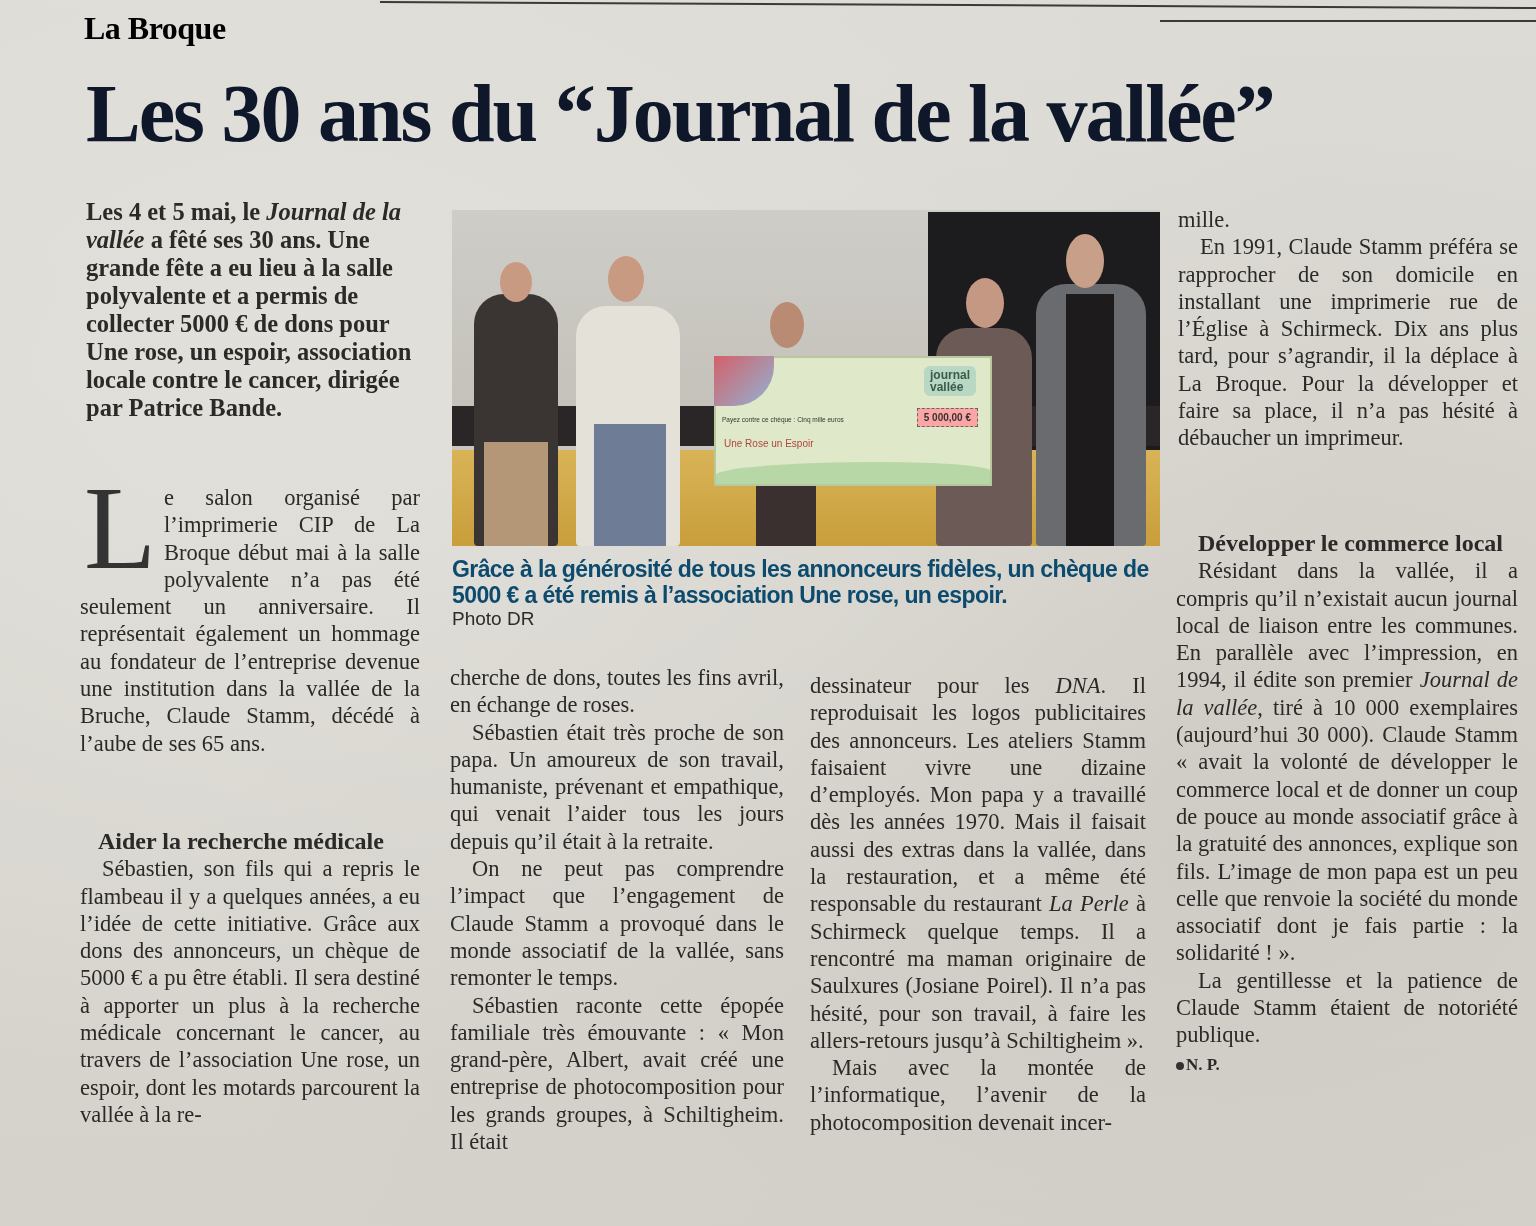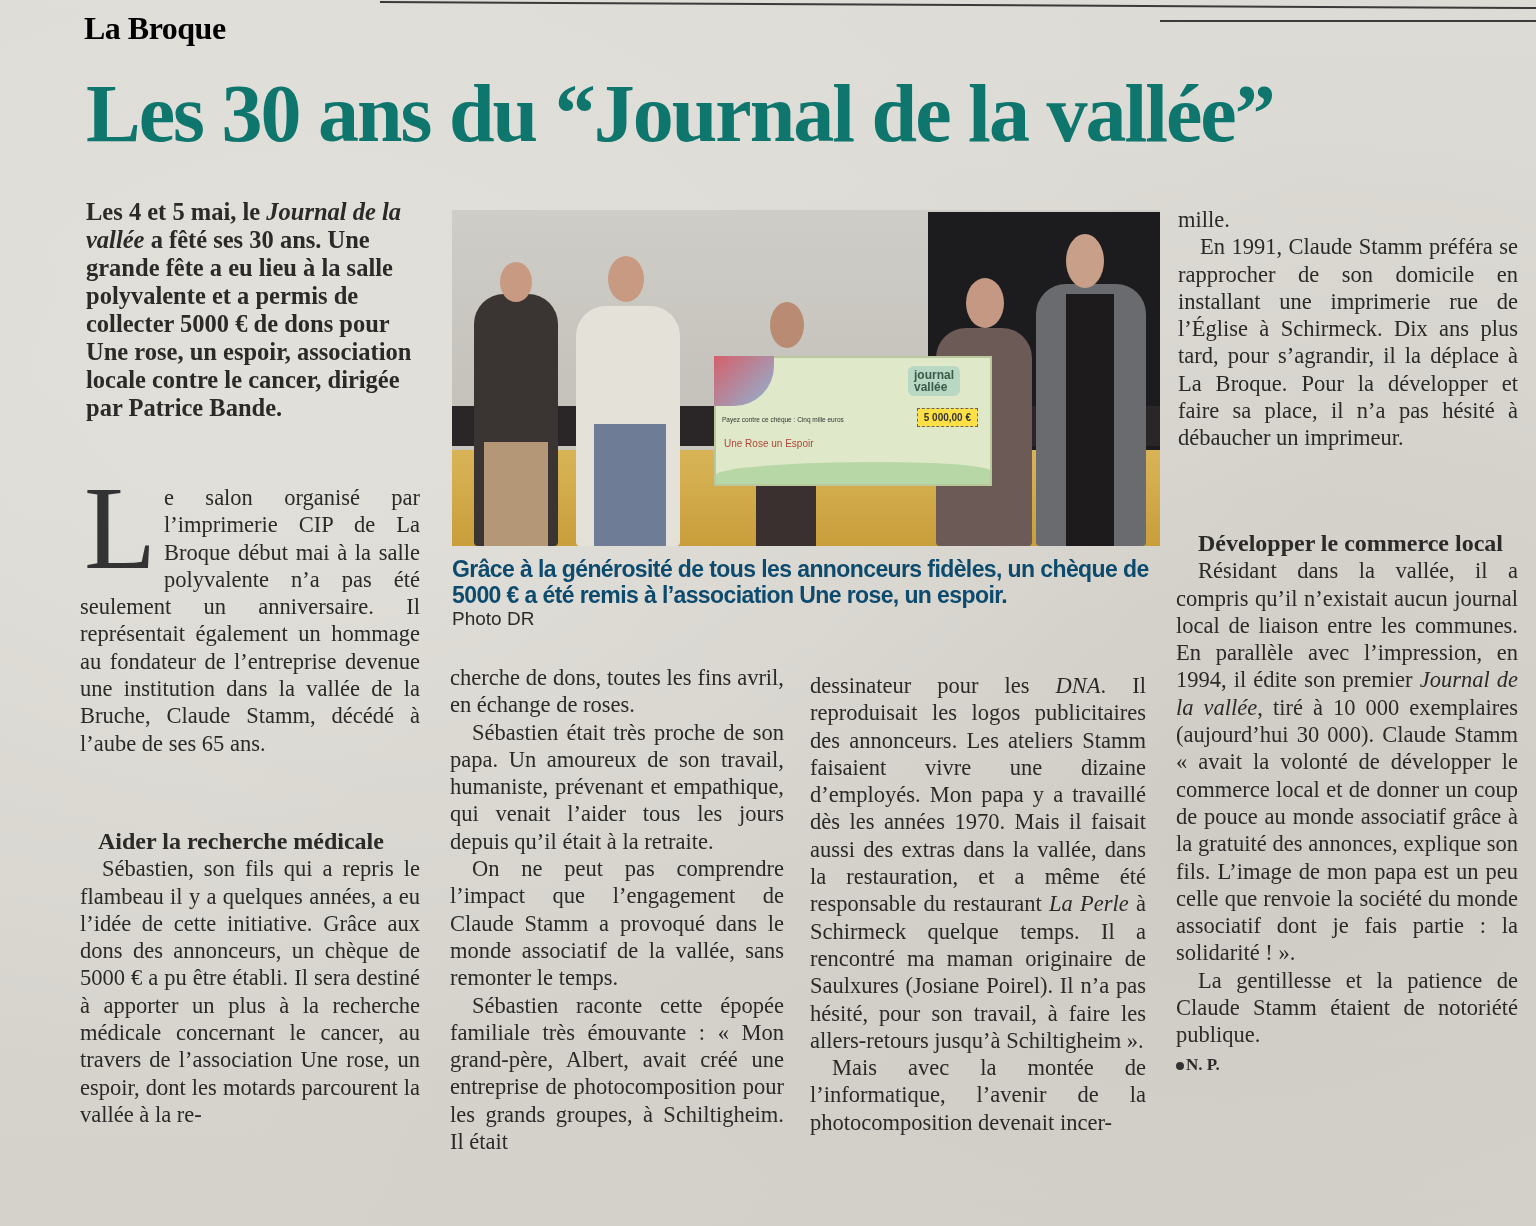--- a/index.html
+++ b/index.html
@@ -4,21 +4,21 @@
 <style>
   html,body{margin:0;padding:0;}
   body{width:1536px;height:1226px;overflow:hidden;background:#d9d7d1;position:relative;font-family:"DejaVu Serif","Liberation Serif",serif;color:#2b2a28;}
   .paper{position:absolute;inset:0;background:
      radial-gradient(ellipse at 20% 30%, #e2e0da 0%, transparent 60%),
      radial-gradient(ellipse at 80% 70%, #cfccc5 0%, transparent 60%),
      linear-gradient(180deg,#dddbd5 0%,#d4d2cb 100%);}
   .rule-top{position:absolute;left:380px;top:4px;width:1156px;height:2px;background:#3a3a3a;transform:rotate(0.3deg);}
   .rule-top2{position:absolute;left:1160px;top:20px;width:376px;height:2px;background:#3a3a3a;}
   .kicker{position:absolute;left:84px;top:10px;font-family:"Liberation Serif",serif;font-weight:bold;font-size:32px;color:#000000;letter-spacing:-0.5px;}
-  .headline{position:absolute;left:86px;top:68px;font-family:"Liberation Serif",serif;font-weight:bold;font-size:82px;line-height:92px;color:#0f766e;letter-spacing:-2px;white-space:nowrap;}
+  .headline{position:absolute;left:86px;top:68px;font-family:"Liberation Serif",serif;font-weight:bold;font-size:82px;line-height:92px;color:#0f172a;letter-spacing:-2px;white-space:nowrap;}
   .chapo{position:absolute;left:86px;top:198px;width:340px;font-family:"Liberation Serif",serif;font-weight:bold;font-size:24.5px;line-height:28px;color:#2b2a28;}
   .chapo i{font-style:italic;}
   .col{position:absolute;font-family:"Liberation Serif",serif;font-size:22.5px;line-height:27.3px;color:#2b2a28;text-align:justify;}
   .col p{margin:0;}
   .col p.indent{text-indent:22px;}
   .col1a{left:80px;top:484px;width:340px;}
   .dropcap{float:left;font-size:118px;line-height:86px;font-weight:normal;margin:2px 8px 0 4px;color:#333;}
   .subhead{font-weight:bold;font-size:24px;line-height:27.3px;margin:0;}
   .col1b{left:80px;top:828px;width:340px;}
   .col2{left:450px;top:664px;width:334px;}
@@ -26,22 +26,22 @@
   .col4{left:1178px;top:206px;width:340px;}
   .col4b{left:1176px;top:530px;width:342px;}
   .photo{position:absolute;left:452px;top:210px;width:708px;height:336px;overflow:hidden;background:#c9c6bf;}
   .photo .wall{position:absolute;left:0;top:0;width:708px;height:205px;background:linear-gradient(180deg,#cfcdc7,#c4c1bb);}
   .photo .board{position:absolute;left:476px;top:2px;width:232px;height:240px;background:#1c1b1d;}
   .photo .rail{position:absolute;left:0;top:196px;width:708px;height:40px;background:#2a2526;}
   .photo .stage{position:absolute;left:0;top:240px;width:708px;height:96px;background:linear-gradient(180deg,#d8b457,#c99e3b);}
   .person{position:absolute;border-radius:30px 30px 4px 4px;}
   .head{position:absolute;border-radius:50%;background:#c99a82;}
   .cheque{position:absolute;left:262px;top:146px;width:274px;height:126px;background:#dfe8c8;border:2px solid #b9c79c;}
-  .cheque .logo{position:absolute;right:30px;top:8px;font-family:"Liberation Sans",sans-serif;font-size:12px;line-height:12px;color:#3a5a4a;background:#b8d8c4;padding:3px 6px;border-radius:6px;font-weight:bold;}
-  .cheque .amount{position:absolute;right:12px;top:50px;font-family:"Liberation Sans",sans-serif;font-size:10px;font-weight:bold;border:1px dashed #666;padding:3px 6px;background:#fde047;color:#333;}
+  .cheque .logo{position:absolute;right:14px;top:8px;font-family:"Liberation Sans",sans-serif;font-size:12px;line-height:12px;color:#3a5a4a;background:#b8d8c4;padding:3px 6px;border-radius:6px;font-weight:bold;}
+  .cheque .amount{position:absolute;right:12px;top:50px;font-family:"Liberation Sans",sans-serif;font-size:10px;font-weight:bold;border:1px dashed #666;padding:3px 6px;background:#fca5a5;color:#333;}
   .cheque .words{position:absolute;left:6px;top:58px;font-family:"Liberation Sans",sans-serif;font-size:6.5px;color:#333;}
   .cheque .payee{position:absolute;left:8px;top:80px;font-family:"Liberation Sans",sans-serif;font-size:10px;color:#b0453b;}
   .cheque .swirl{position:absolute;left:-2px;top:-2px;width:60px;height:50px;border-radius:0 0 40px 0;background:linear-gradient(135deg,#d4606a,#8fb5d6);}
   .cheque .wave{position:absolute;left:0;bottom:0;width:100%;height:22px;background:#b7d7a7;border-radius:60% 40% 0 0;}
   .caption{position:absolute;left:452px;top:556px;width:708px;font-family:"Liberation Sans",sans-serif;font-weight:bold;font-size:23px;line-height:26px;color:#0c4a6e;letter-spacing:-0.6px;}
   .credit{position:absolute;left:452px;top:608px;font-family:"Liberation Sans",sans-serif;font-size:19px;color:#2d2c29;text-align:center;}
   .signature{font-weight:bold;font-size:17px;margin-top:2px;}
   .signature .dot{display:inline-block;width:8px;height:8px;border-radius:50%;background:#333;margin-right:2px;vertical-align:middle;}
 </style>
 </head>

